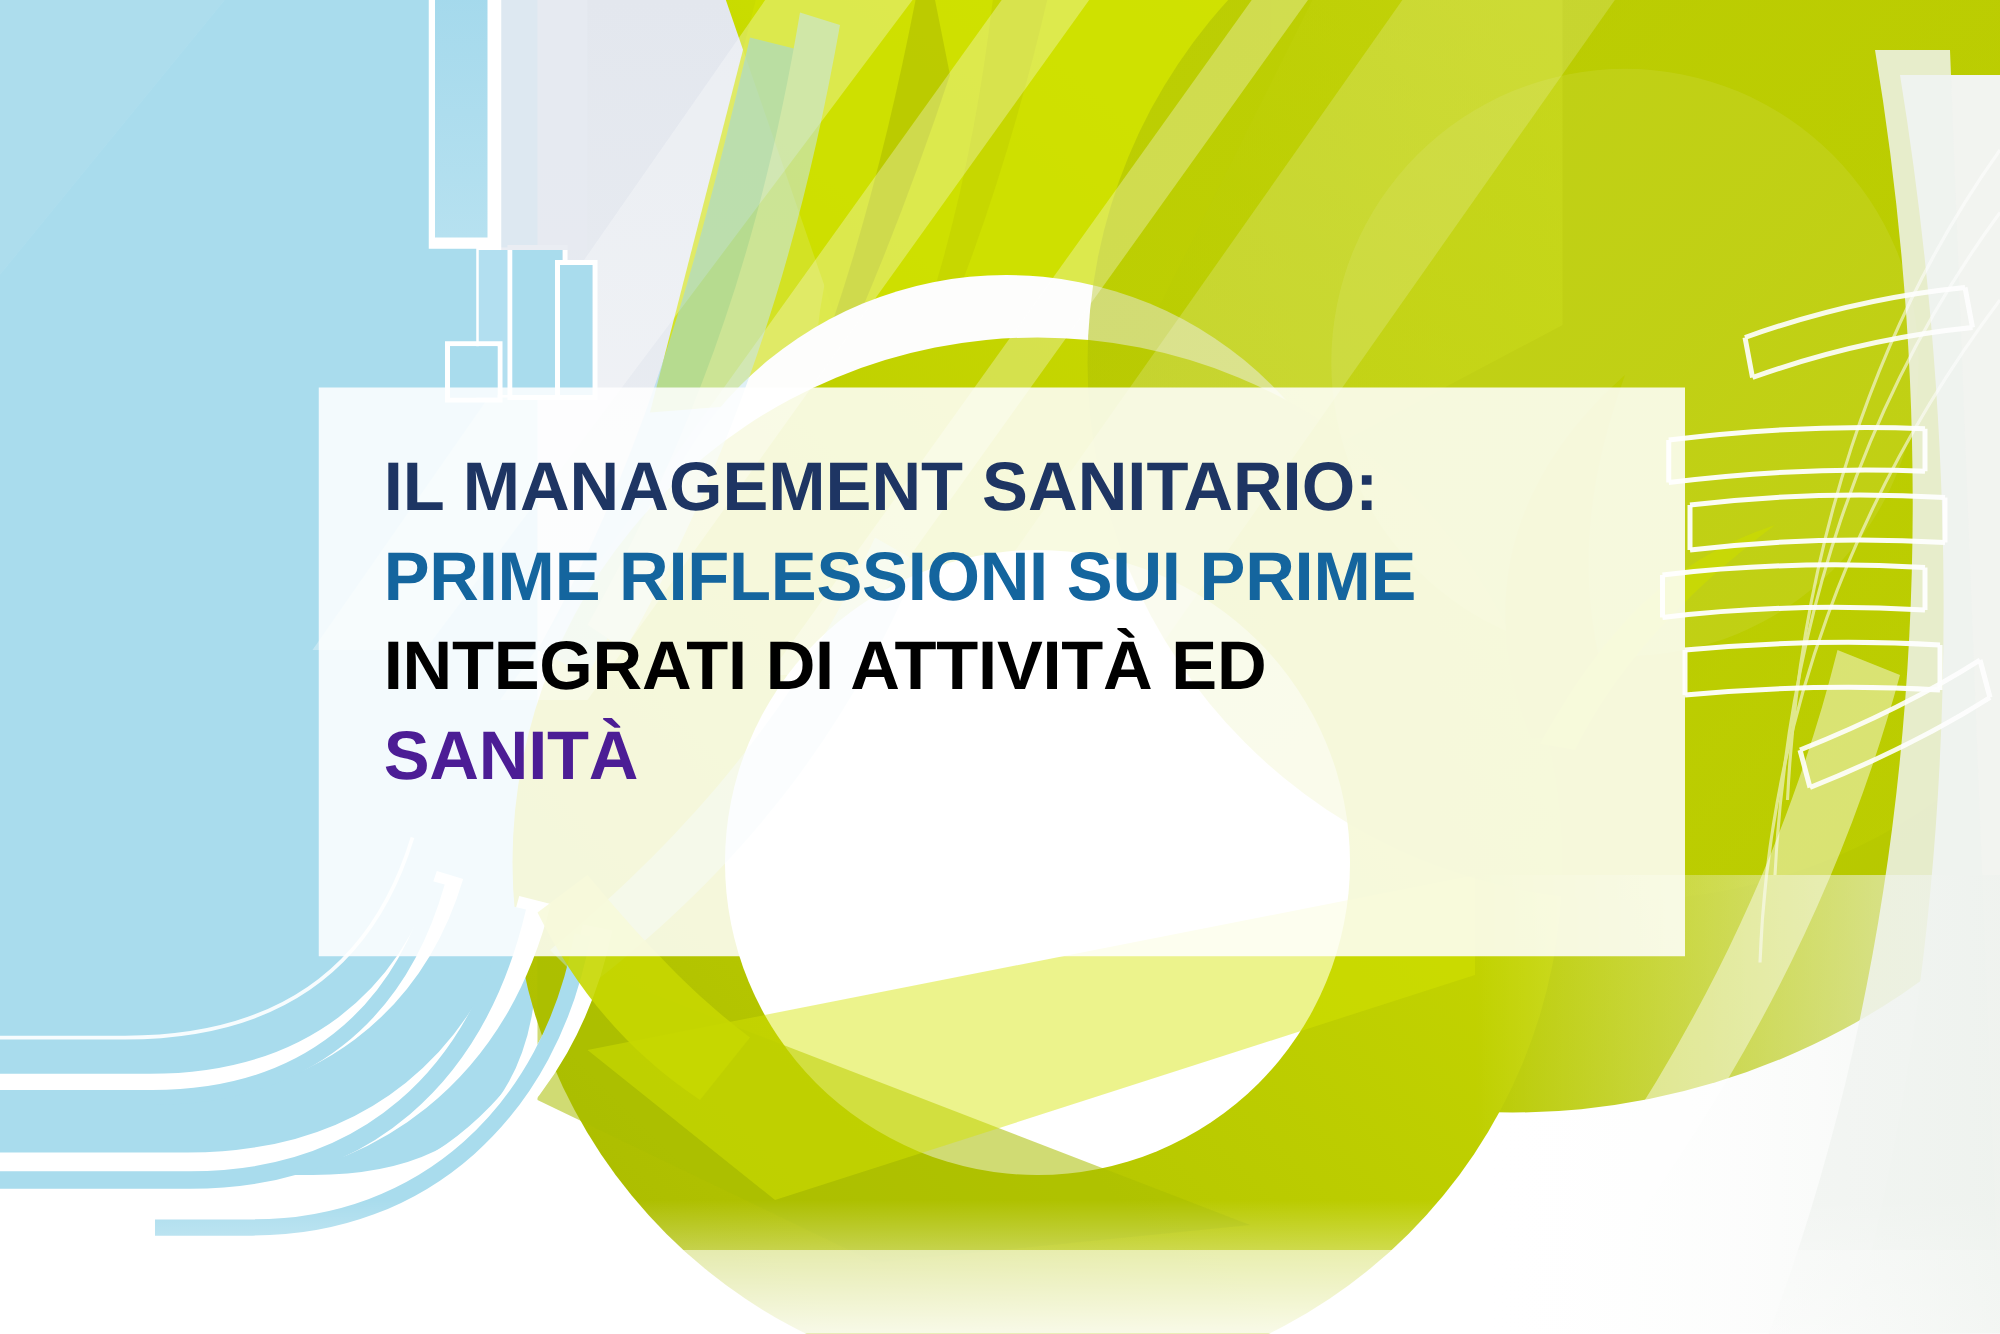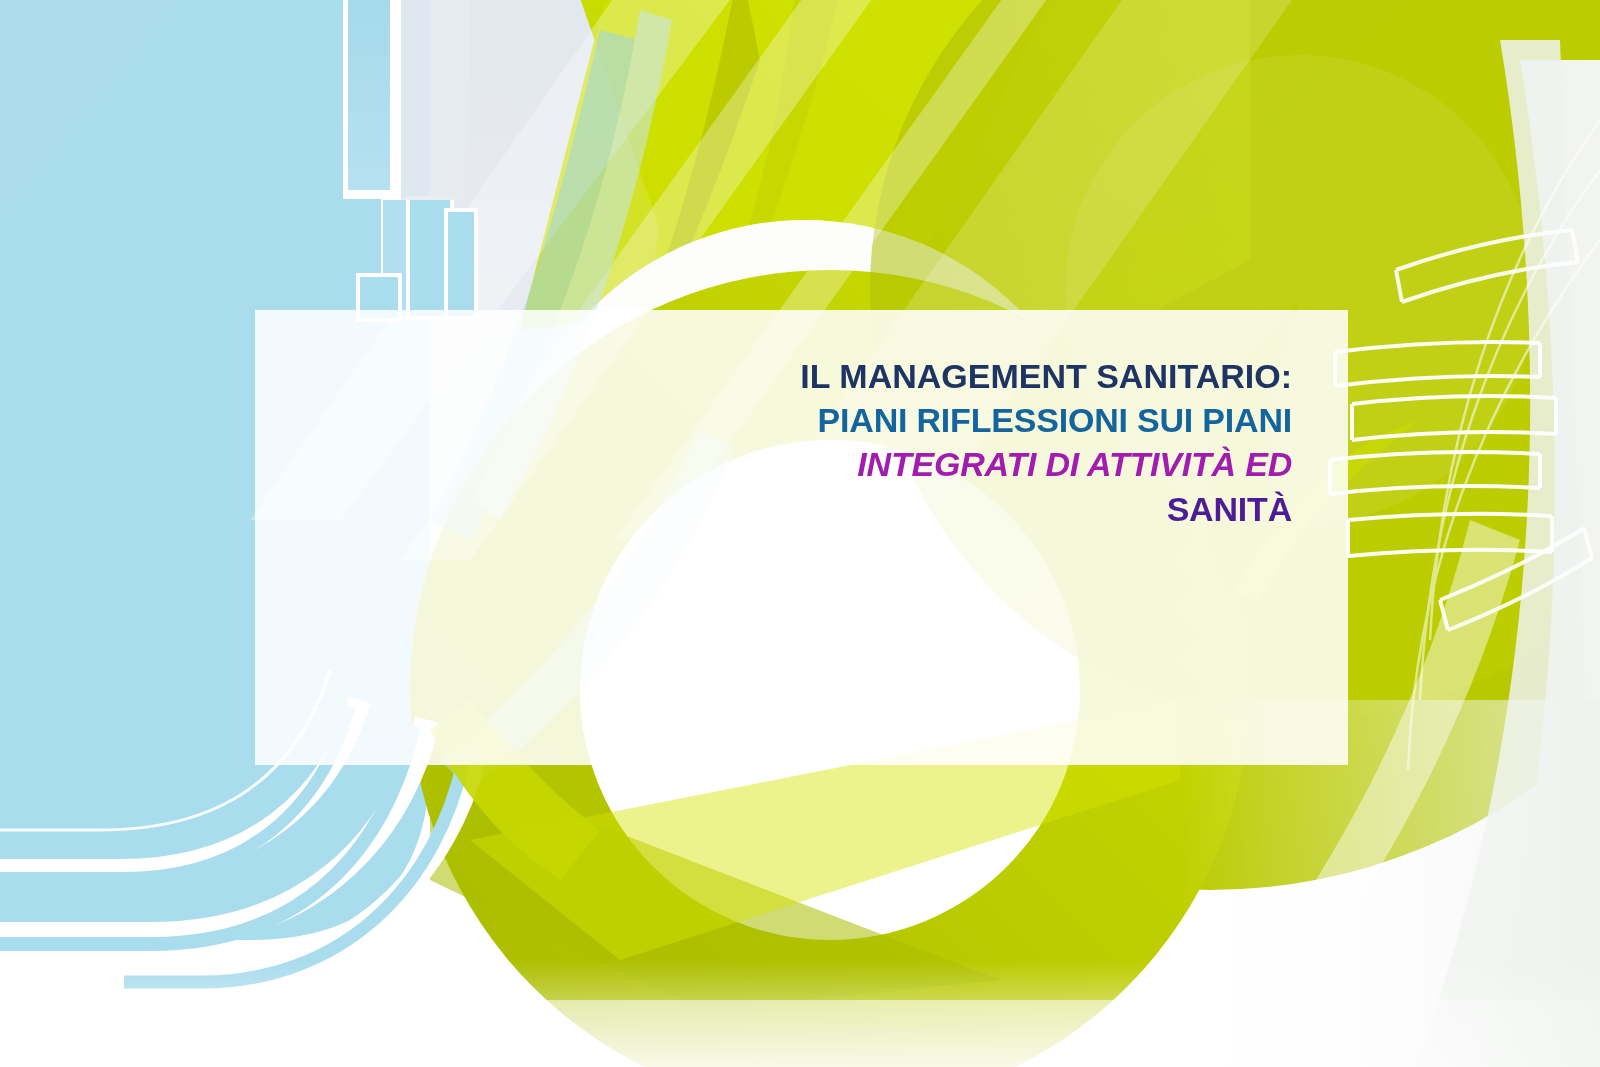--- a/index.html
+++ b/index.html
@@ -36,24 +36,24 @@
     width: 1093px;
     height: 455px;
     background: rgba(255,255,255,0.86);
     box-sizing: border-box;
     padding: 44px 56px 0 52px;
   }
 
   #title-block {
     margin: 0;
     font-weight: 700;
-    font-size: 34px;
+    font-size: 55px;
     line-height: 1.30;
     letter-spacing: -0.2px;
-    text-align: right;
+    text-align: left;
   }
 
   .tline {
     display: block;
     white-space: nowrap;
   }
 
   .tline.navy  { color: #1e3563; }
   .tline.blue  { color: #14659e; }
 
@@ -264,19 +264,19 @@
 
       <rect x="1180" y="700" width="420" height="367" fill="url(#gRightFade)" opacity="0.7"></rect>
 
       <path d="M1180 1067 C1320 900 1420 720 1470 520 L1520 540 C1460 760 1350 930 1240 1067 Z" fill="#ffffff" opacity="0.45"></path>
     </g>
   </svg>
 
   <div id="title-panel">
     <h1 id="title-block">
       <span class="tline navy" style="color: rgb(30, 53, 99);">IL MANAGEMENT SANITARIO:</span>
-      <span class="tline blue" style="color: rgb(20, 101, 158);">PIANI RIFLESSIONI SUI PIANI</span>
-      <span class="tline blue" style="color: #a21caf; font-style: italic;">INTEGRATI DI ATTIVITÀ ED</span>
+      <span class="tline blue" style="color: rgb(20, 101, 158);">PRIME RIFLESSIONI SUI PRIME</span>
+      <span class="tline blue" style="color: #000000;">INTEGRATI DI ATTIVITÀ ED</span>
       <span class="tline blue" style="color: #4c1d95;">SANITÀ</span>
     </h1>
   </div>
 
 </div>
 
 </body></html>

